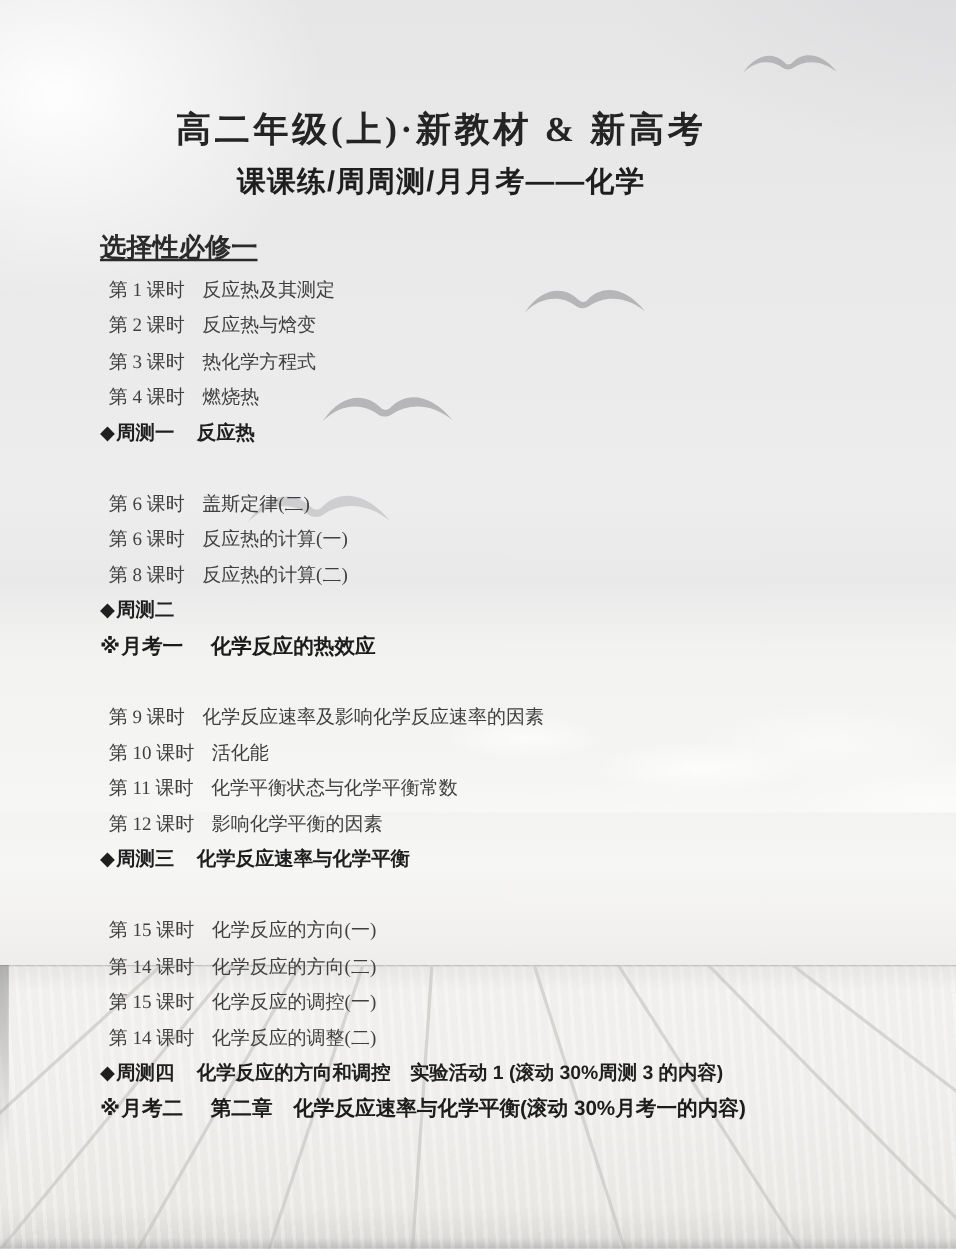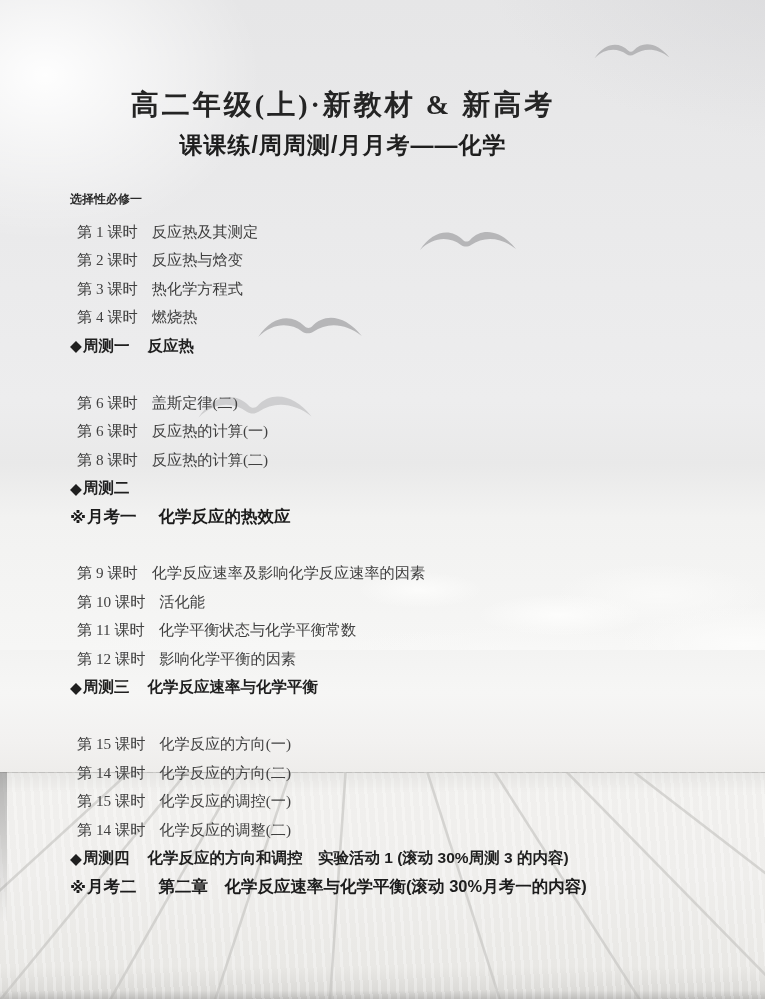--- a/index.html
+++ b/index.html
@@ -56,34 +56,35 @@
 
   
   .bird{position:absolute;color:var(--bird,#b6b6b8);}
   .bird svg{display:block;width:100%;height:auto;}
   .bird-1{left:593px;top:38px;width:78px;}
   .bird-2{left:418px;top:224px;width:100px;}
   .bird-3{left:256px;top:309px;width:108px;}
   .bird-4{left:196px;top:387px;width:118px;opacity:.55;}
 
   
-  .content{position:absolute;left:70px;top:0;width:600px;color:#2a2a2a;}
+  .content{position:absolute;left:80px;top:0;width:600px;color:#2a2a2a;}
   .head{width:546px;text-align:center;}
   .title{
     margin-top:84px;line-height:42px;font-size:28px;font-weight:bold;
     letter-spacing:3px;color:var(--title_text,#242424);
     font-family:"Liberation Serif","DejaVu Serif",serif;white-space:pre;
   }
   .subtitle{
     line-height:38px;font-size:23px;font-weight:bold;letter-spacing:1px;
     color:#1e1e1e;white-space:pre;
   }
   .volume{
-    margin-top:22px;line-height:26px;font-size:12px;font-weight:bold;
+    margin-top:22px;line-height:26px;font-size:21px;font-weight:bold;
     color:var(--ink,#2a2a2a);
+    text-decoration:underline;
   }
   .toc{margin-top:6px;}
   .toc-section{margin-bottom:28px;}
   .toc-section:last-child{margin-bottom:0;}
   .row{height:28.55px;display:flex;align-items:center;white-space:pre;}
   .row.lesson{
     font-family:"Liberation Serif","DejaVu Serif",serif;
     font-size:15.2px;color:var(--lesson_text,#404040);padding-left:7px;
   }
   .row.lesson .label{margin-right:14px;}

